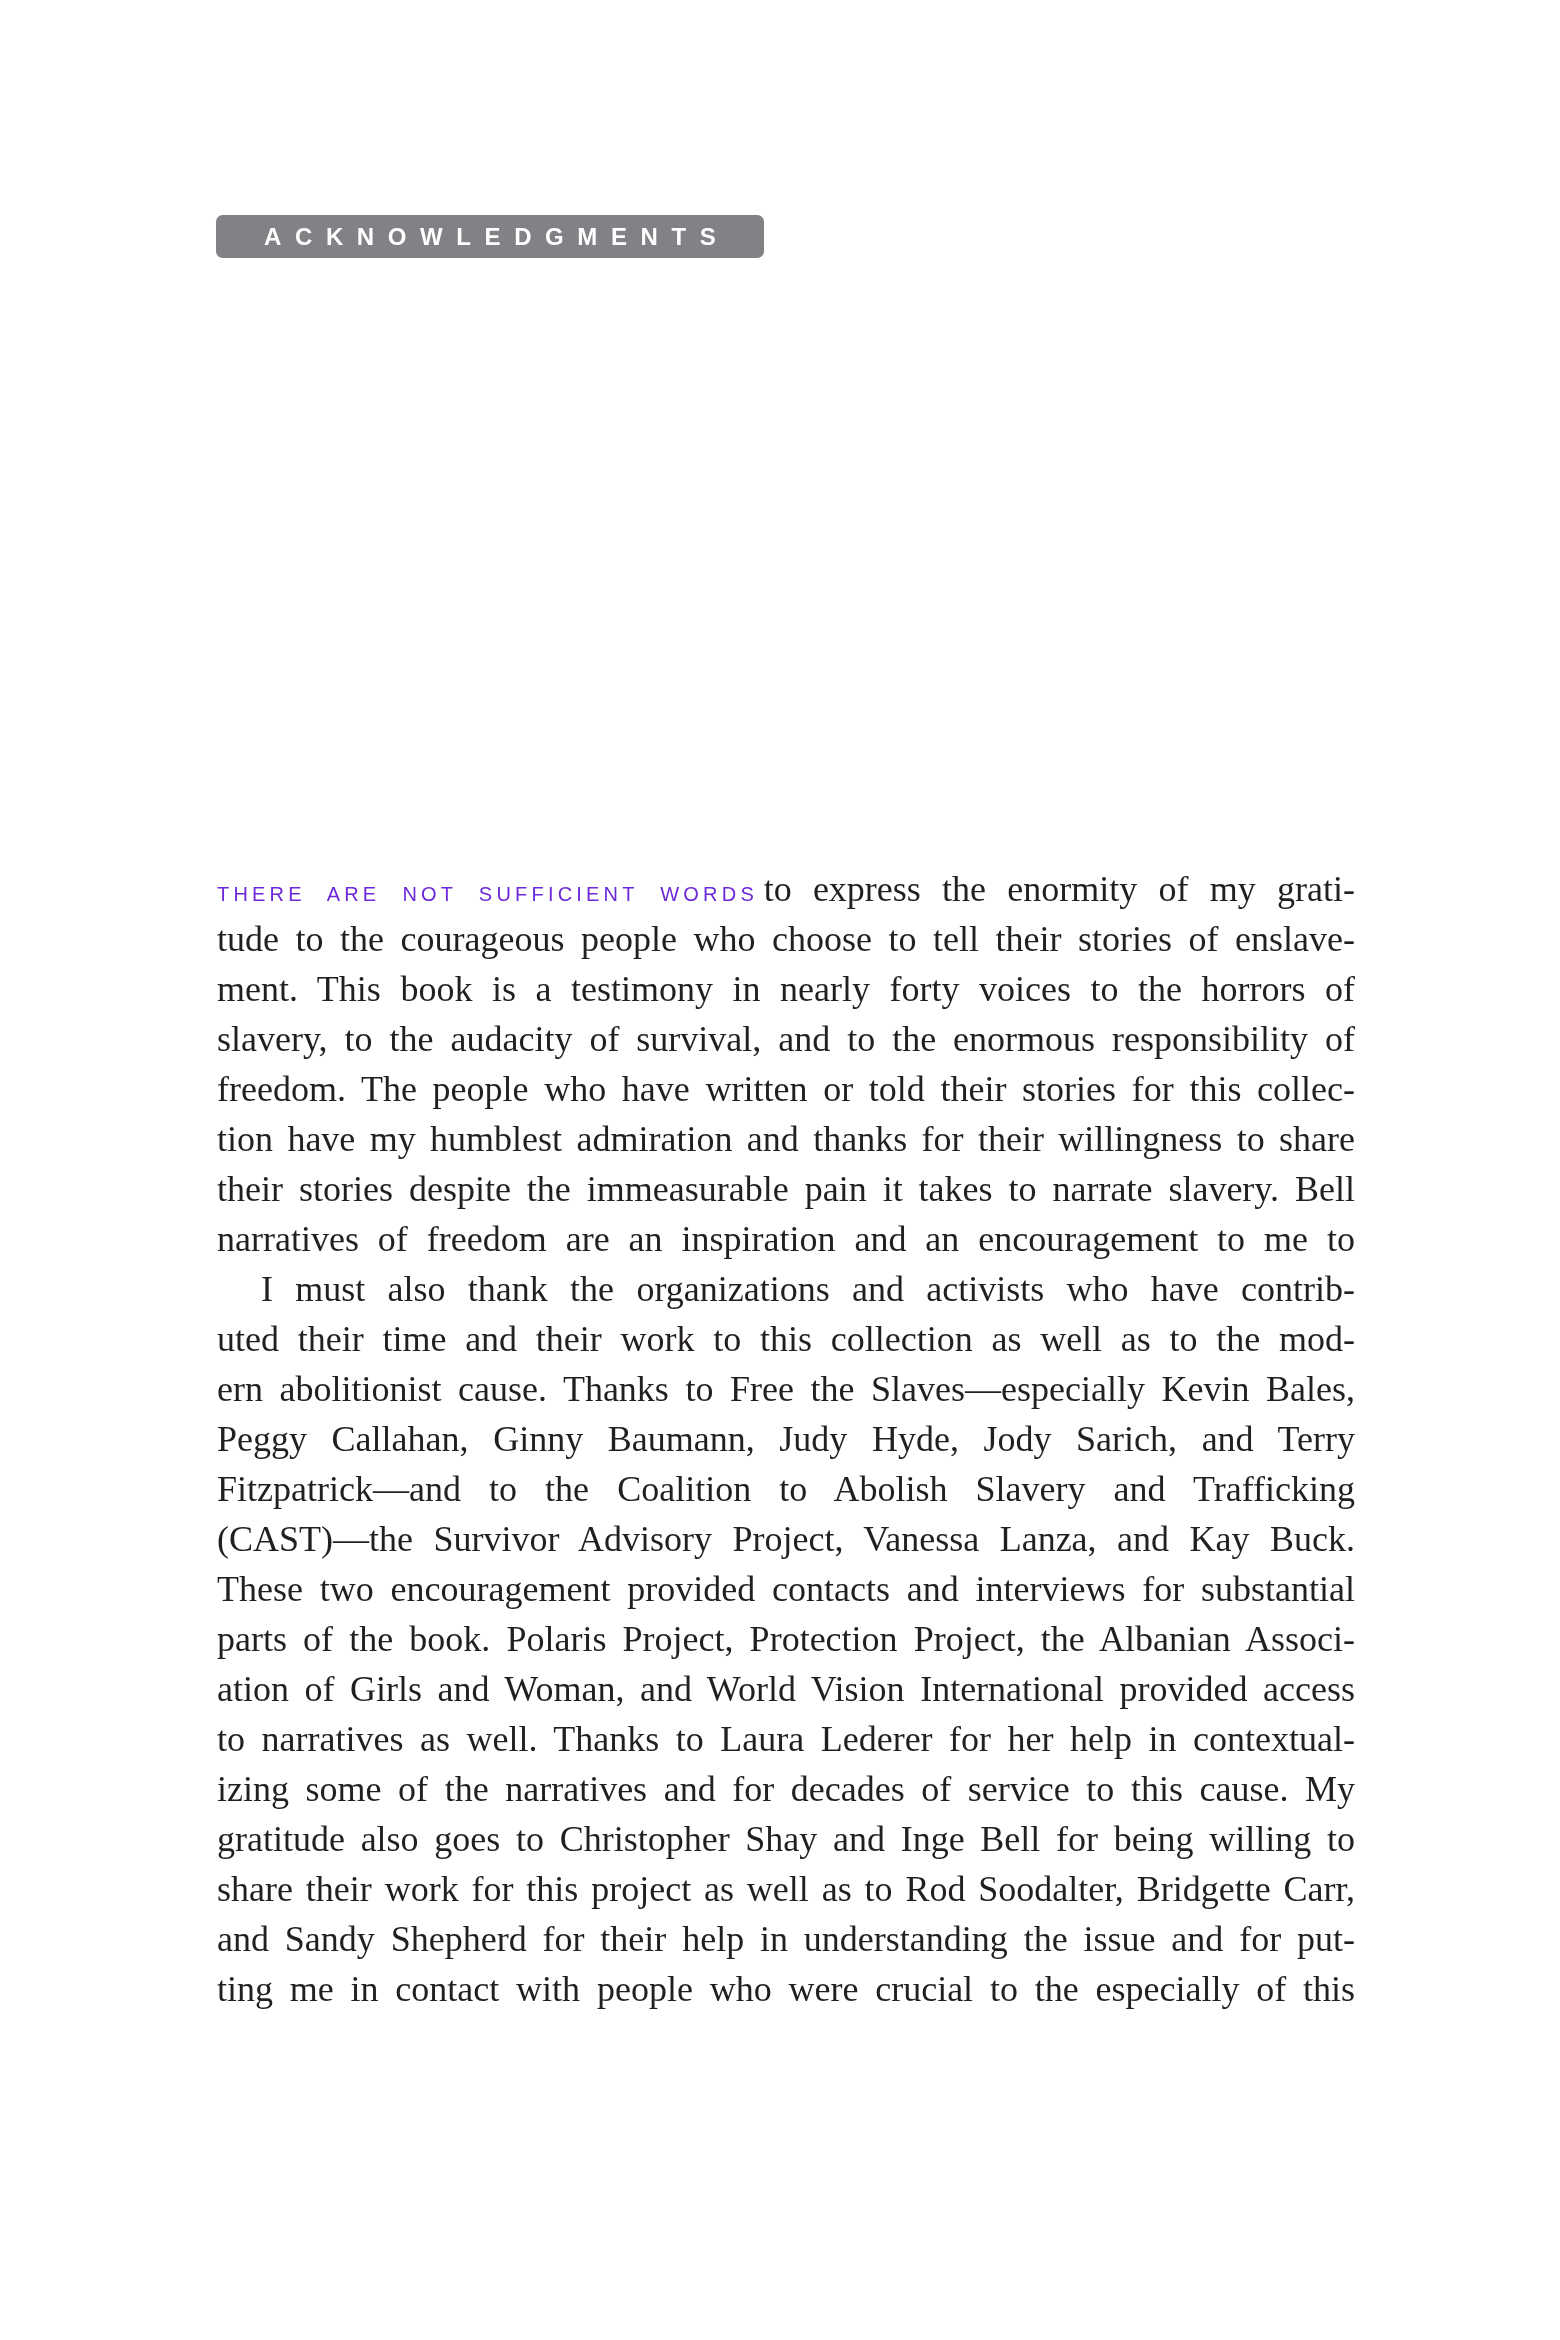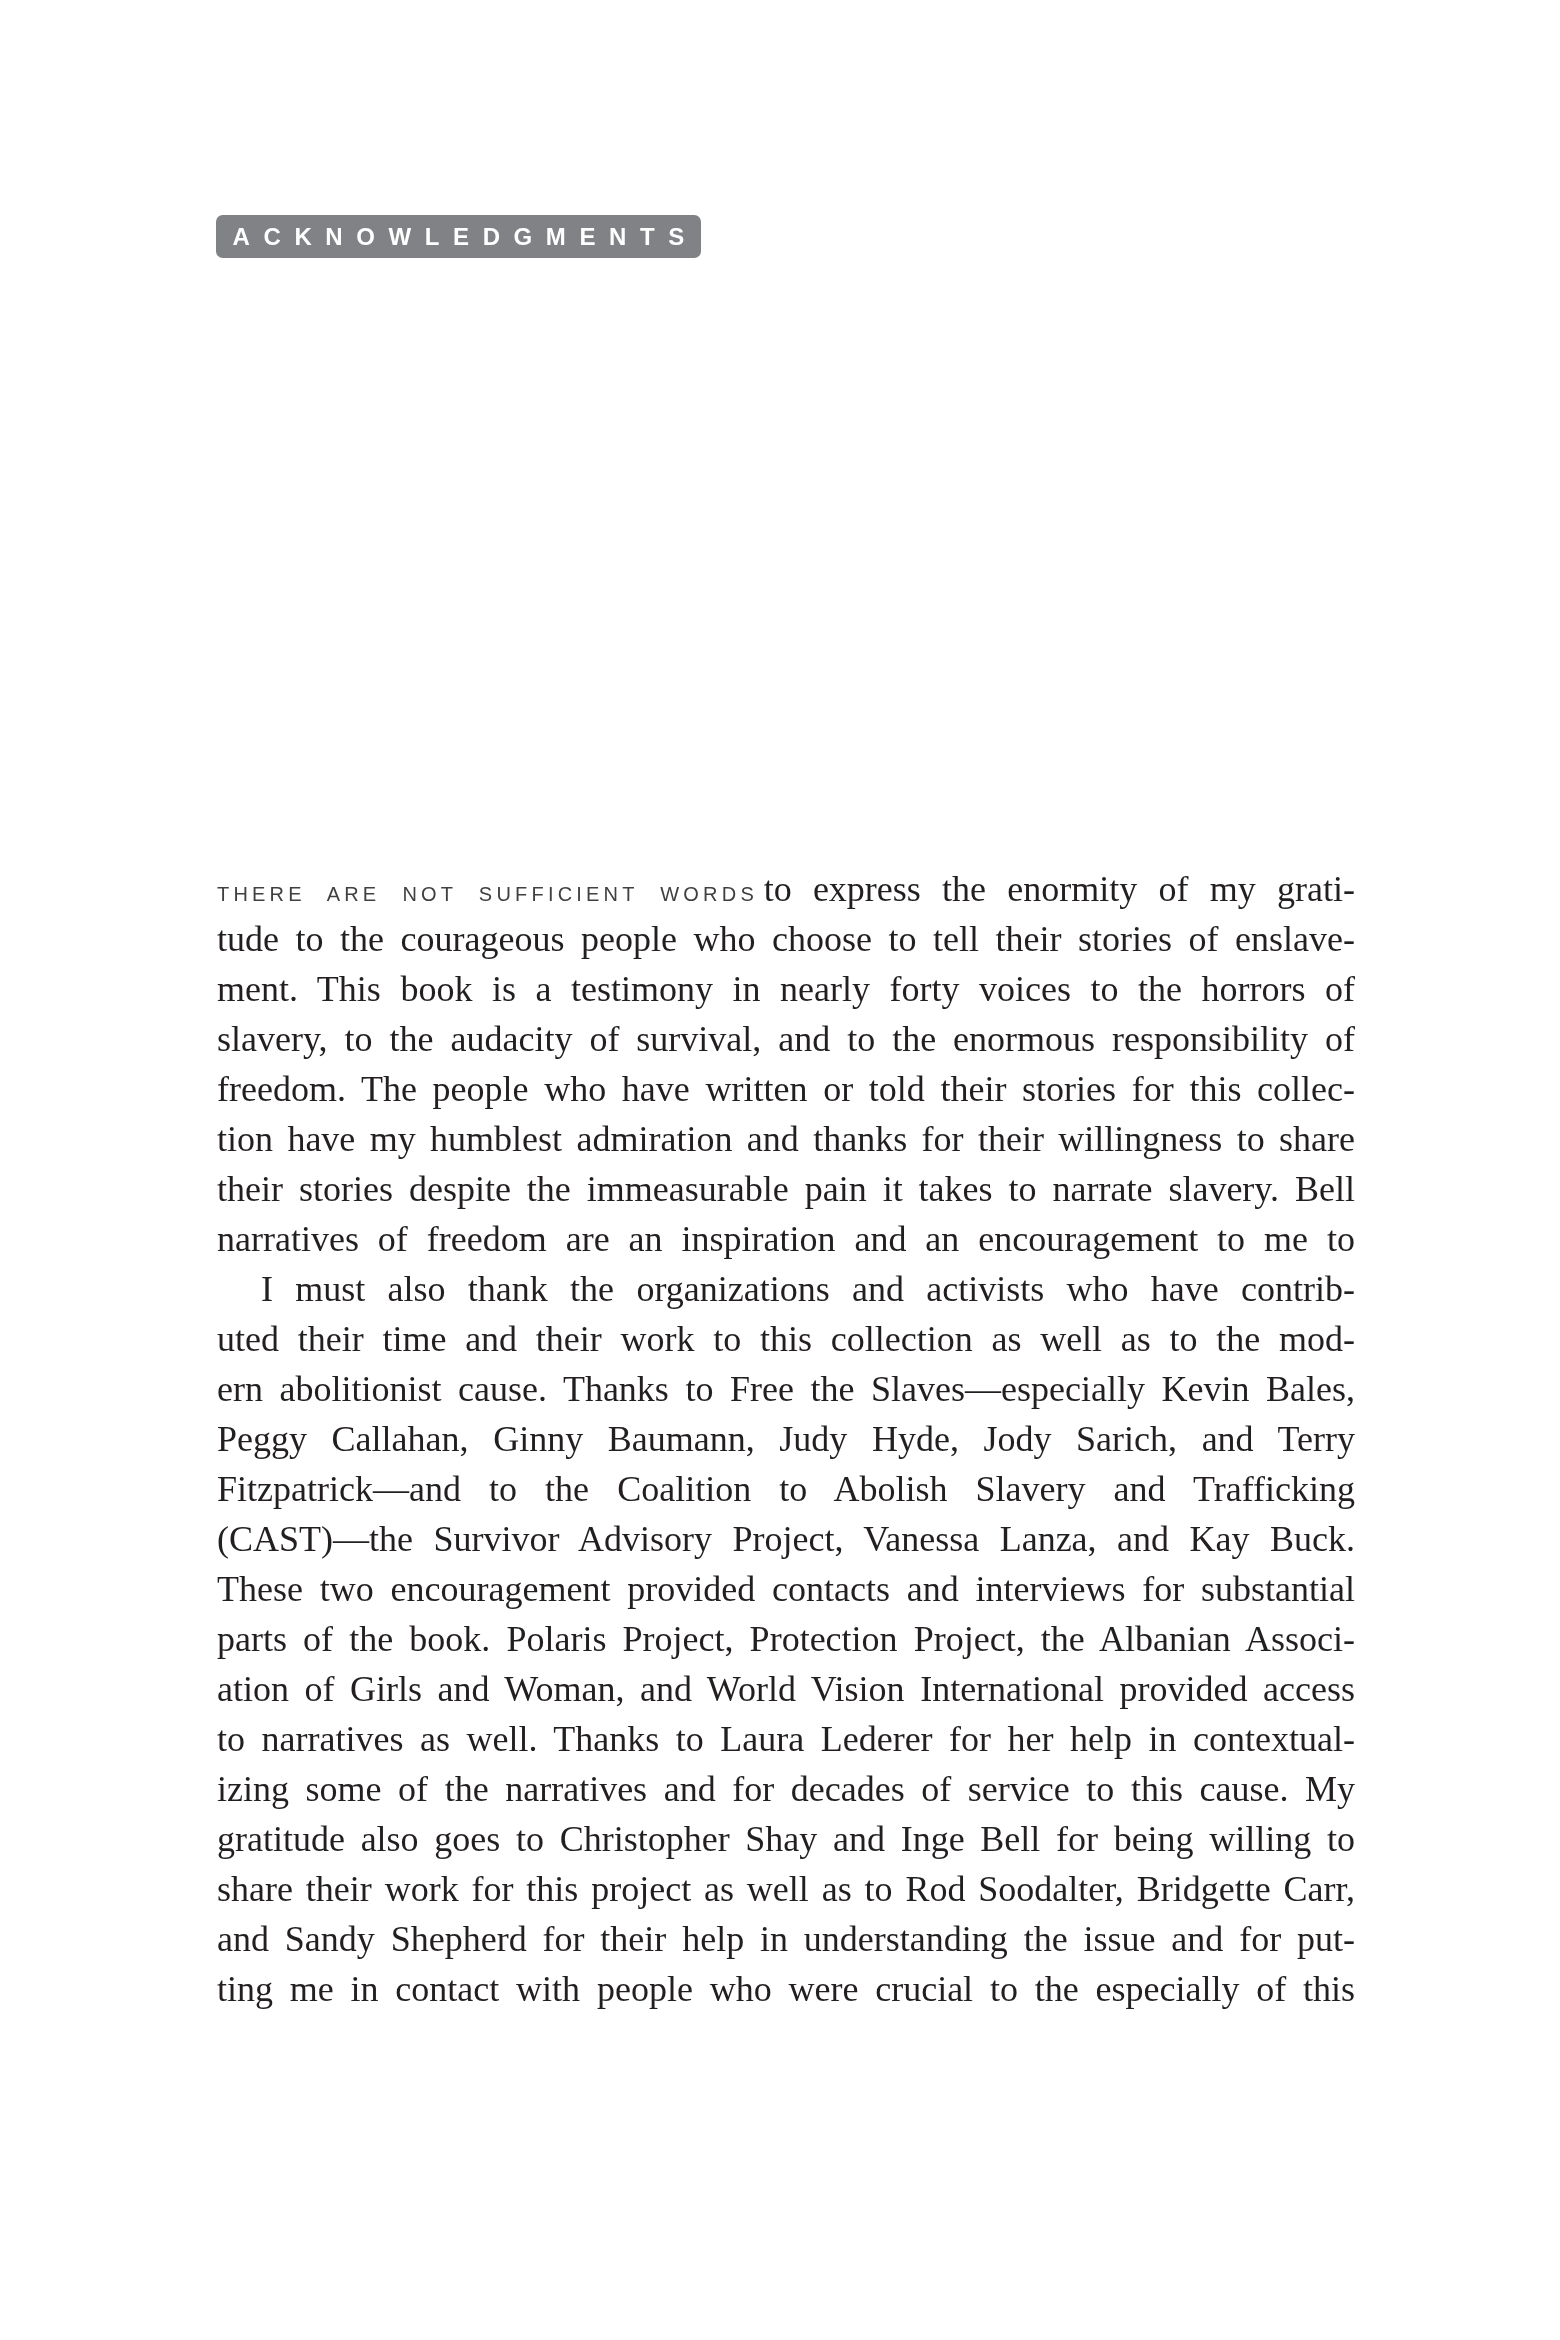--- a/index.html
+++ b/index.html
@@ -16,21 +16,21 @@
     .page {
       position: absolute;
       left: 0; top: 0;
       width: 1561px; height: 2341px;
       background: #ffffff;
     }
     .heading-badge {
       position: absolute;
       left: 216px;
       top: 215px;
-      width: 485px;
+      width: 548px;
       height: 43px;
       background: #818285;
       border-radius: 6.7px;
       display: flex;
       align-items: center;
       justify-content: center;
       box-sizing: border-box;
     }
     .heading-text {
       color: #ffffff;
@@ -65,21 +65,21 @@
     }
     .line.indent {
       padding-left: 44px;
       box-sizing: border-box;
     }
     .smallcaps-lead {
       font-family: "Liberation Sans", sans-serif;
       font-size: 20px;
       letter-spacing: 4.2px;
       text-transform: uppercase;
-      color: #404040;
+      color: #6d28d9;
       margin-right: 5.7px;
     }
   </style>
 </head>
 <body>
 
 <div class="page">
 
   <div class="heading-badge" style="background: rgb(129, 130, 133);">
     <span class="heading-text" style="color: rgb(255, 255, 255);">ACKNOWLEDGMENTS</span>

